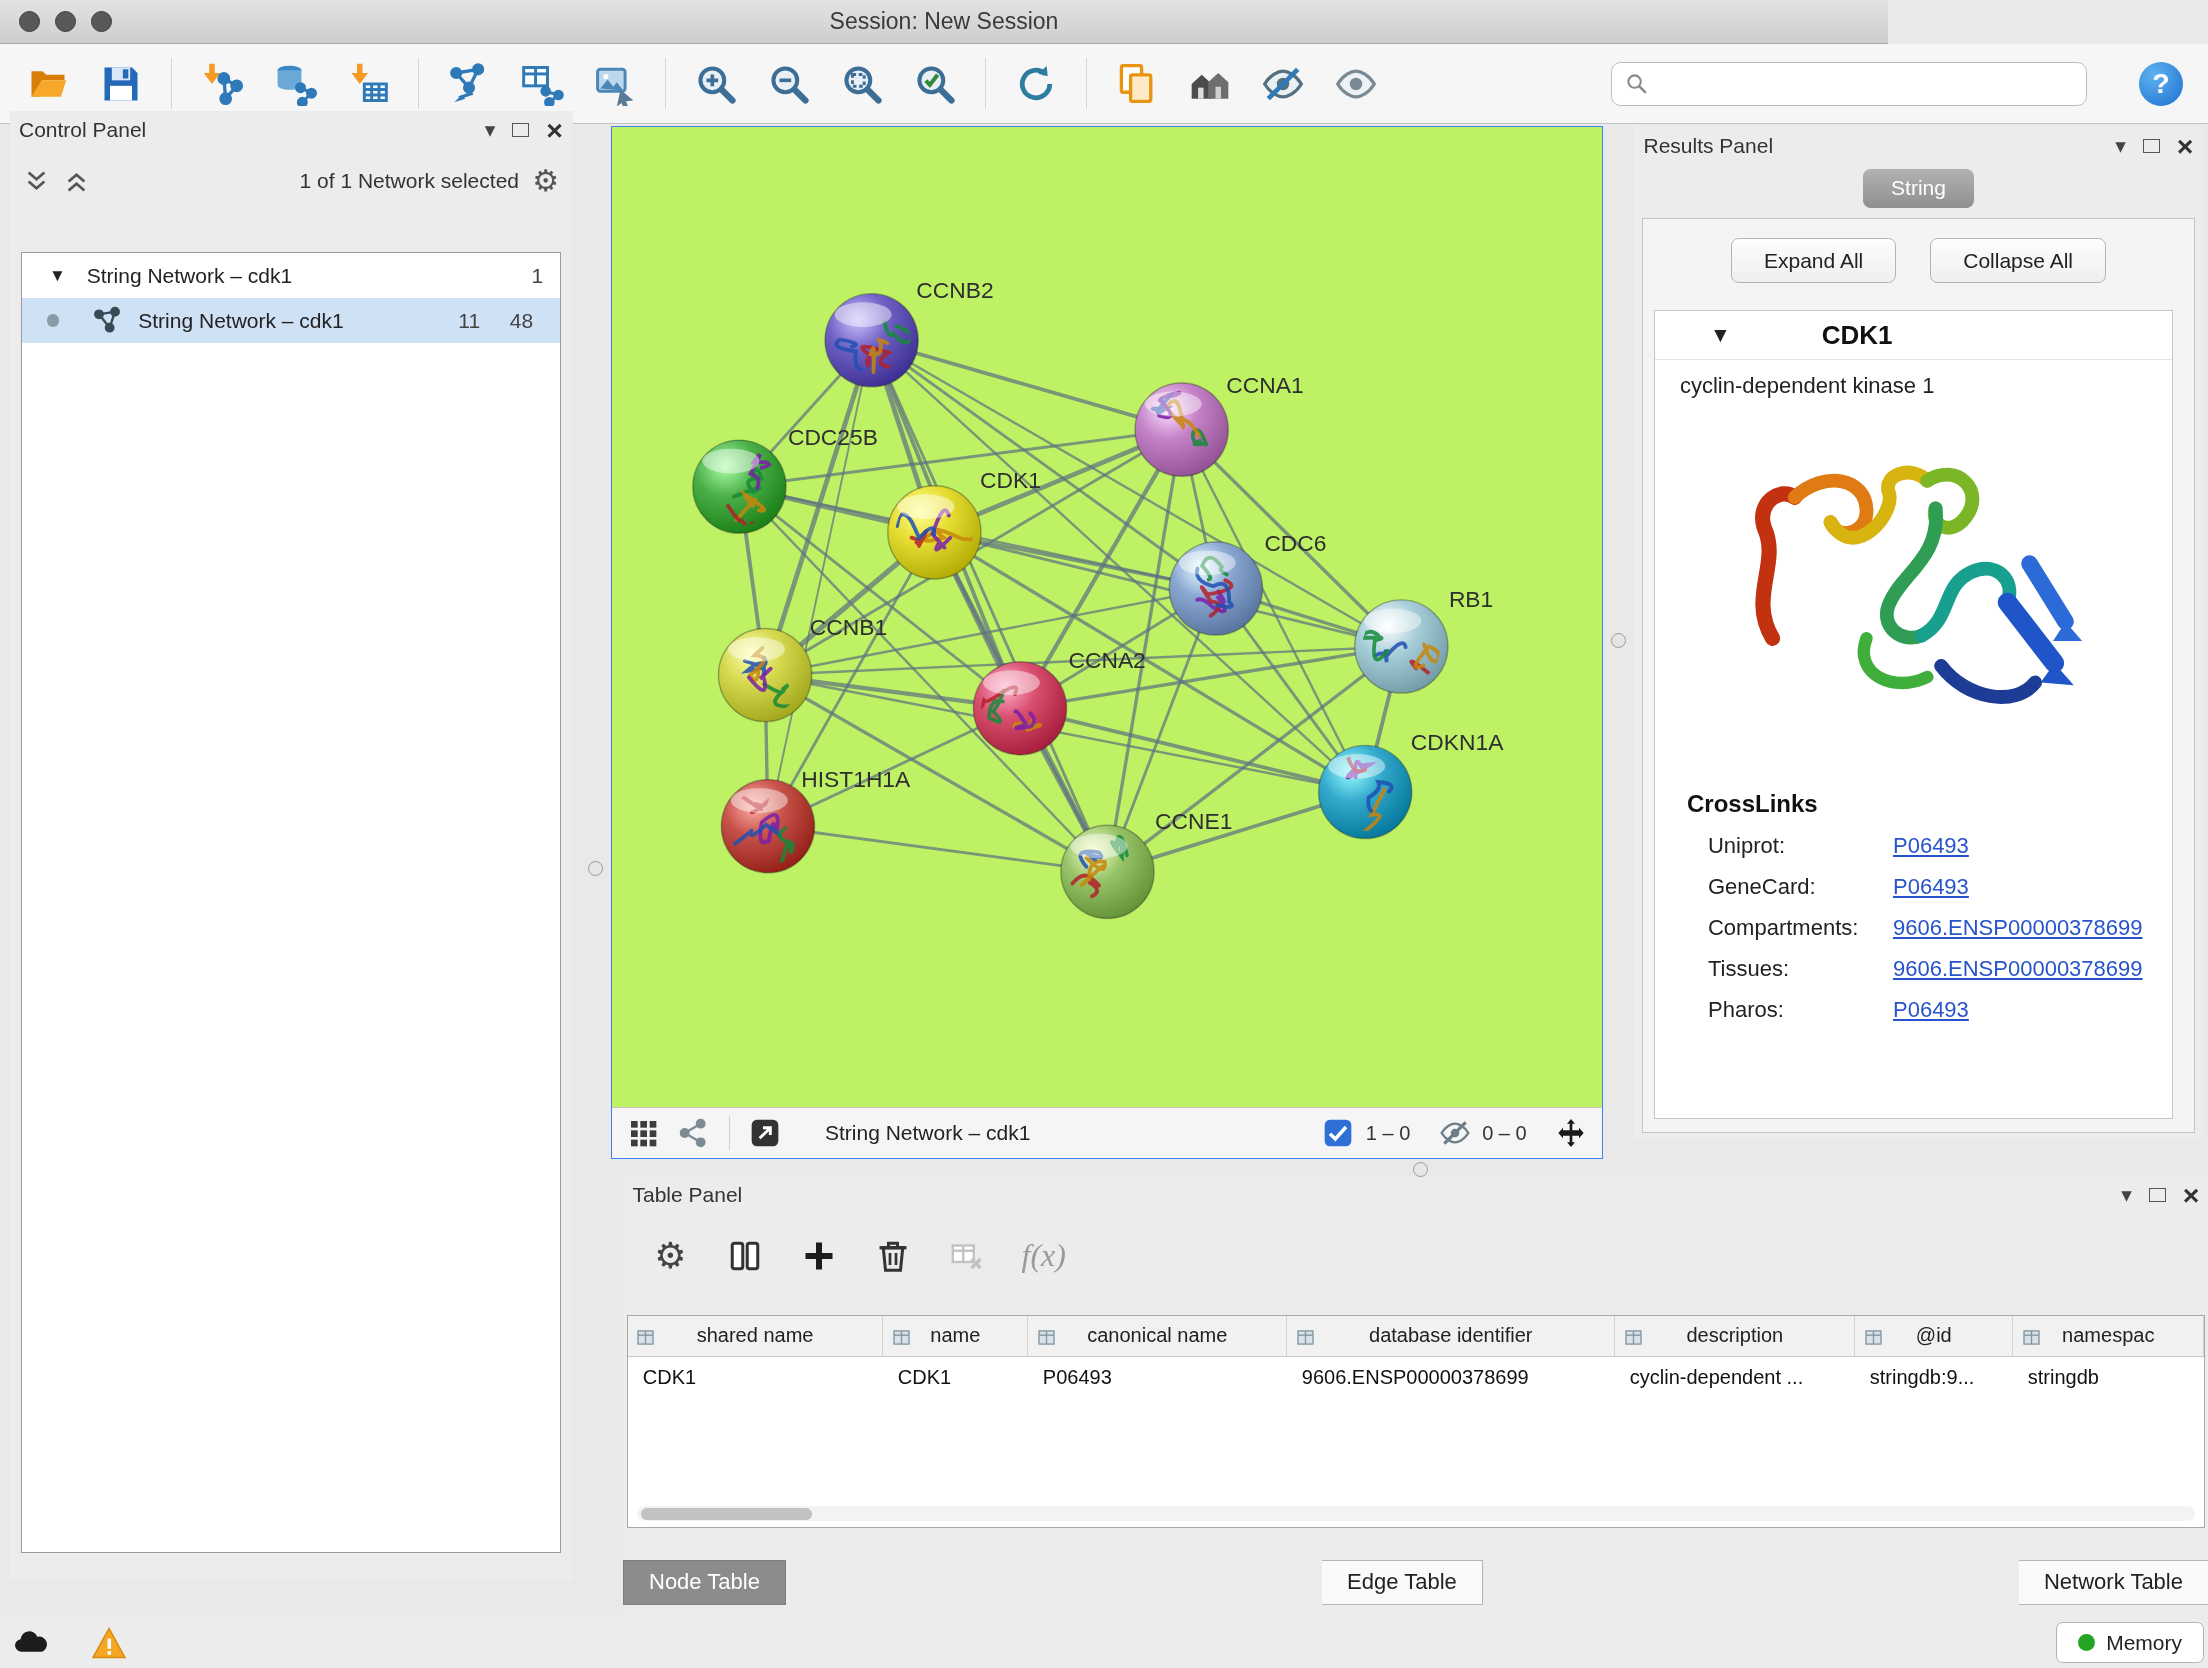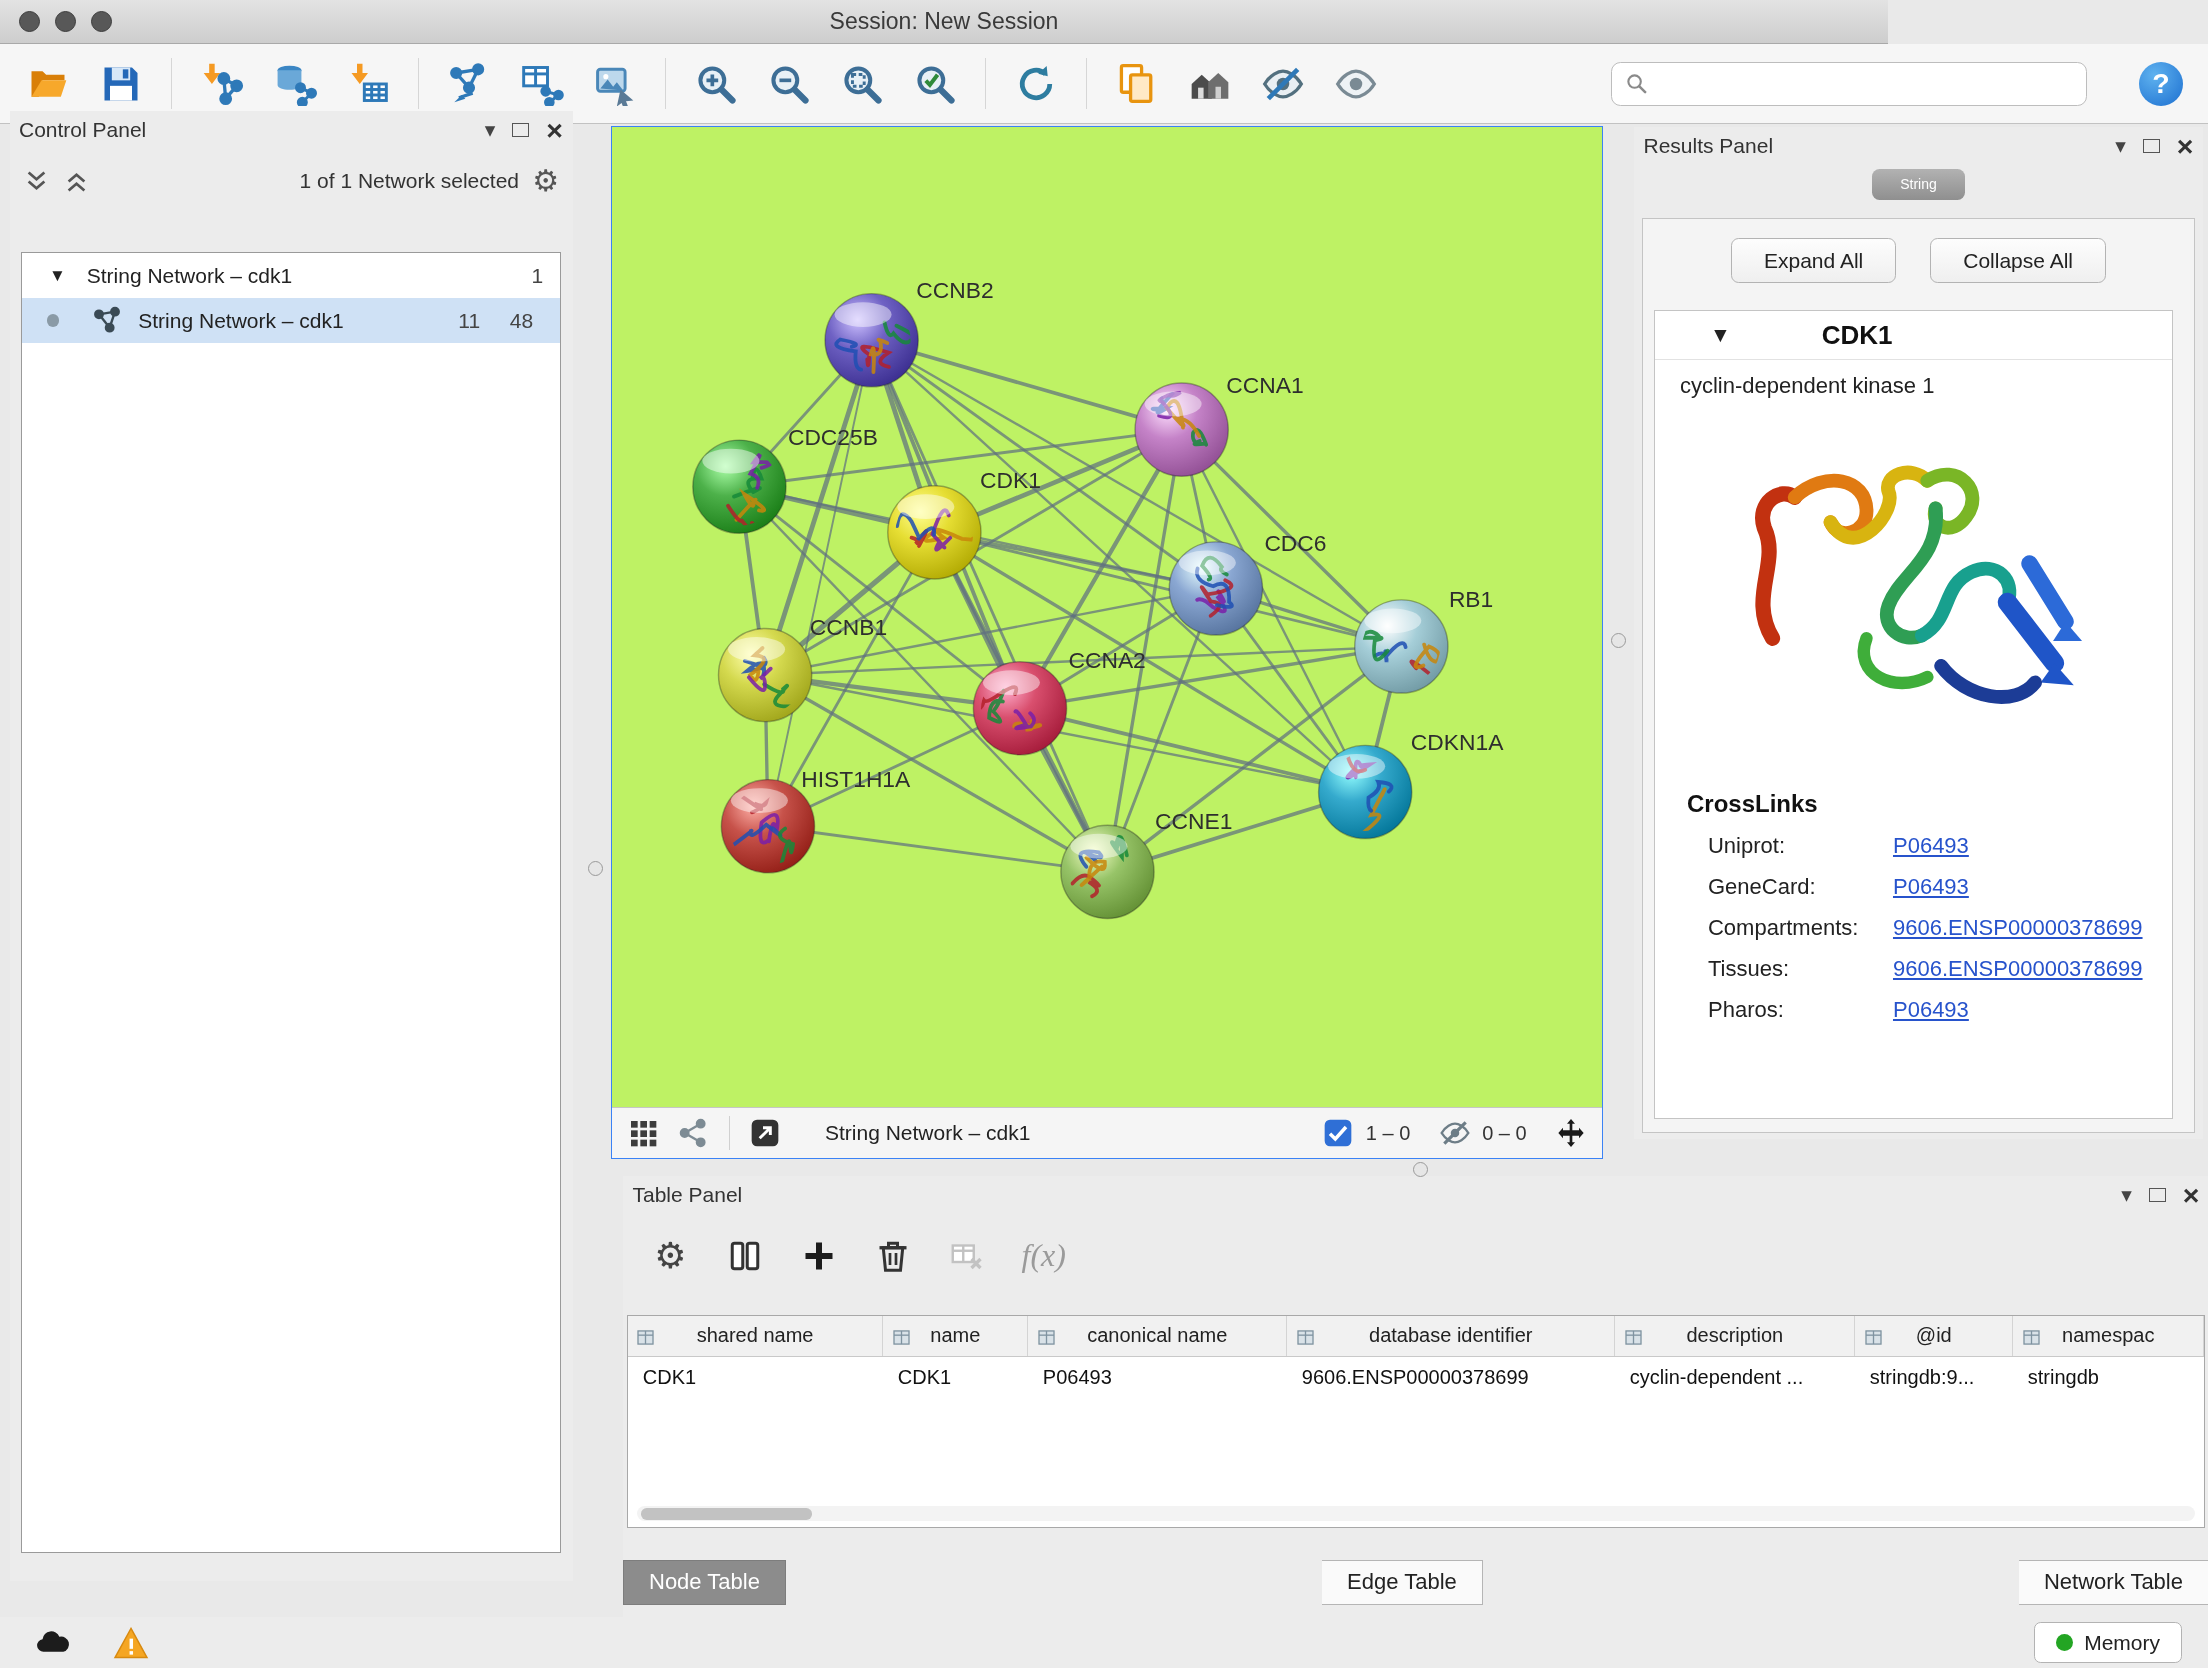--- a/index.html
+++ b/index.html
@@ -62,21 +62,21 @@
     display:flex; align-items:center; padding:0 15px; gap:19px; }
   .nb-ico { width:32px; height:32px; cursor:pointer; flex:0 0 auto; }
   .nb-sep { width:1px; height:34px; background:#d0d0d0; }
   .nb-title { font-size:21px; color:#222; margin-left:25px; }
   .nb-right { margin-left:auto; display:flex; align-items:center; gap:11.4px; }
   .nb-count { font-size:20px; color:#333; margin-right:17px;text-align:right; }
 
   
   .results-panel { position:absolute; left:1634px; top:127px; width:569px; height:1012px; background:#ececec; }
   .string-pill { margin:3.8px auto 0 auto; width:fit-content; background:linear-gradient(#b2b2b2,#8f8f8f); color:#fff;
-    font-size:14px; padding:7.6px 28.5px; border-radius:7.6px; cursor:pointer; }
+    font-size:21px; padding:7.6px 28.5px; border-radius:7.6px; cursor:pointer; }
   .rp-box { position:absolute; left:7.6px; right:7.6px; top:91px; bottom:5.7px; background:#f4f4f4; border:1px solid #c4c4c4; }
   .rp-btnrow { display:flex; justify-content:center; gap:34px; margin-top:19px; }
   .rp-btn { background:linear-gradient(#fdfdfd,#efefef); border:1px solid #b3b3b3; border-radius:7.6px;
     font-size:21px; padding:9.5px 32px; cursor:pointer; color:#222; }
   .rp-section { position:absolute; left:11.4px; right:21px; top:91px; bottom:13.3px; background:#fff; border:1px solid #c4c4c4; overflow:hidden; }
   .rp-sec-hdr { display:flex; align-items:center; height:49px; border-bottom:1px solid #e2e2e2; }
   .rp-sec-hdr .tri { margin-left:55px; font-size:21px; color:#222; cursor:pointer; }
   .rp-gene { margin-left:91px; font-size:26px; font-weight:bold; color:#111; }
   .rp-desc { font-size:22px; color:#222; margin:13.3px 0 0 25px; }
   .protein-wrap { display:flex; justify-content:center; margin-top:32px; }
@@ -98,21 +98,21 @@
   table.data th .th-ico { position:absolute; left:9.5px; top:11.4px; }
   table.data td { height:42px; font-size:20px; color:#111; padding-left:15px; white-space:nowrap; overflow:hidden; }
   .hscroll { position:absolute; left:9.5px; right:9.5px; bottom:5.7px; height:15px; background:#f3f3f3; border-radius:7.6px; }
   .hthumb { position:absolute; left:3.8px; top:1.9px; width:171px; height:11.4px; background:#c2c2c2; border-radius:5.7px; cursor:pointer; }
   .tp-tabs { position:absolute; left:0; right:0; bottom:14px; display:flex; justify-content:space-between; }
   .tp-tab { font-size:22px; padding:8.6px 25px; background:#fafafa; border:1px solid #b5b5b5; color:#222; cursor:pointer; }
   .tp-tab.sel { background:#8c8c8c; color:#fff; border-color:#7d7d7d; }
   .tp-tab + .tp-tab { border-left:none; }
 
   
-  .statusbar { position:absolute; left:0; bottom:0; width:2208px; height:51px; background:#ececec; display:flex; align-items:center; padding:0 26px; gap:25px; }
+  .statusbar { position:absolute; left:0; bottom:0; width:2208px; height:51px; background:#ececec; display:flex; align-items:center; padding:0 4px; gap:25px; }
   .sb-btn { width:53px; height:42px; border-radius:7.6px; display:flex; align-items:center; justify-content:center; cursor:pointer; }
   .memory-btn { margin-left:auto; display:flex; align-items:center; gap:11.4px; background:#fff; border:1px solid #b3b3b3;
     border-radius:6.7px; padding:7.6px 21px; font-size:21px; color:#222; cursor:pointer; }
   .mem-dot { width:17px; height:17px; border-radius:50%; background:#23a523; }
 
   .splitter { position:absolute; width:15px; height:15px; border-radius:50%; background:#e6e6e6; border:1px solid #9a9a9a; cursor:pointer; }
 </style>
 </head>
 <body>
 

